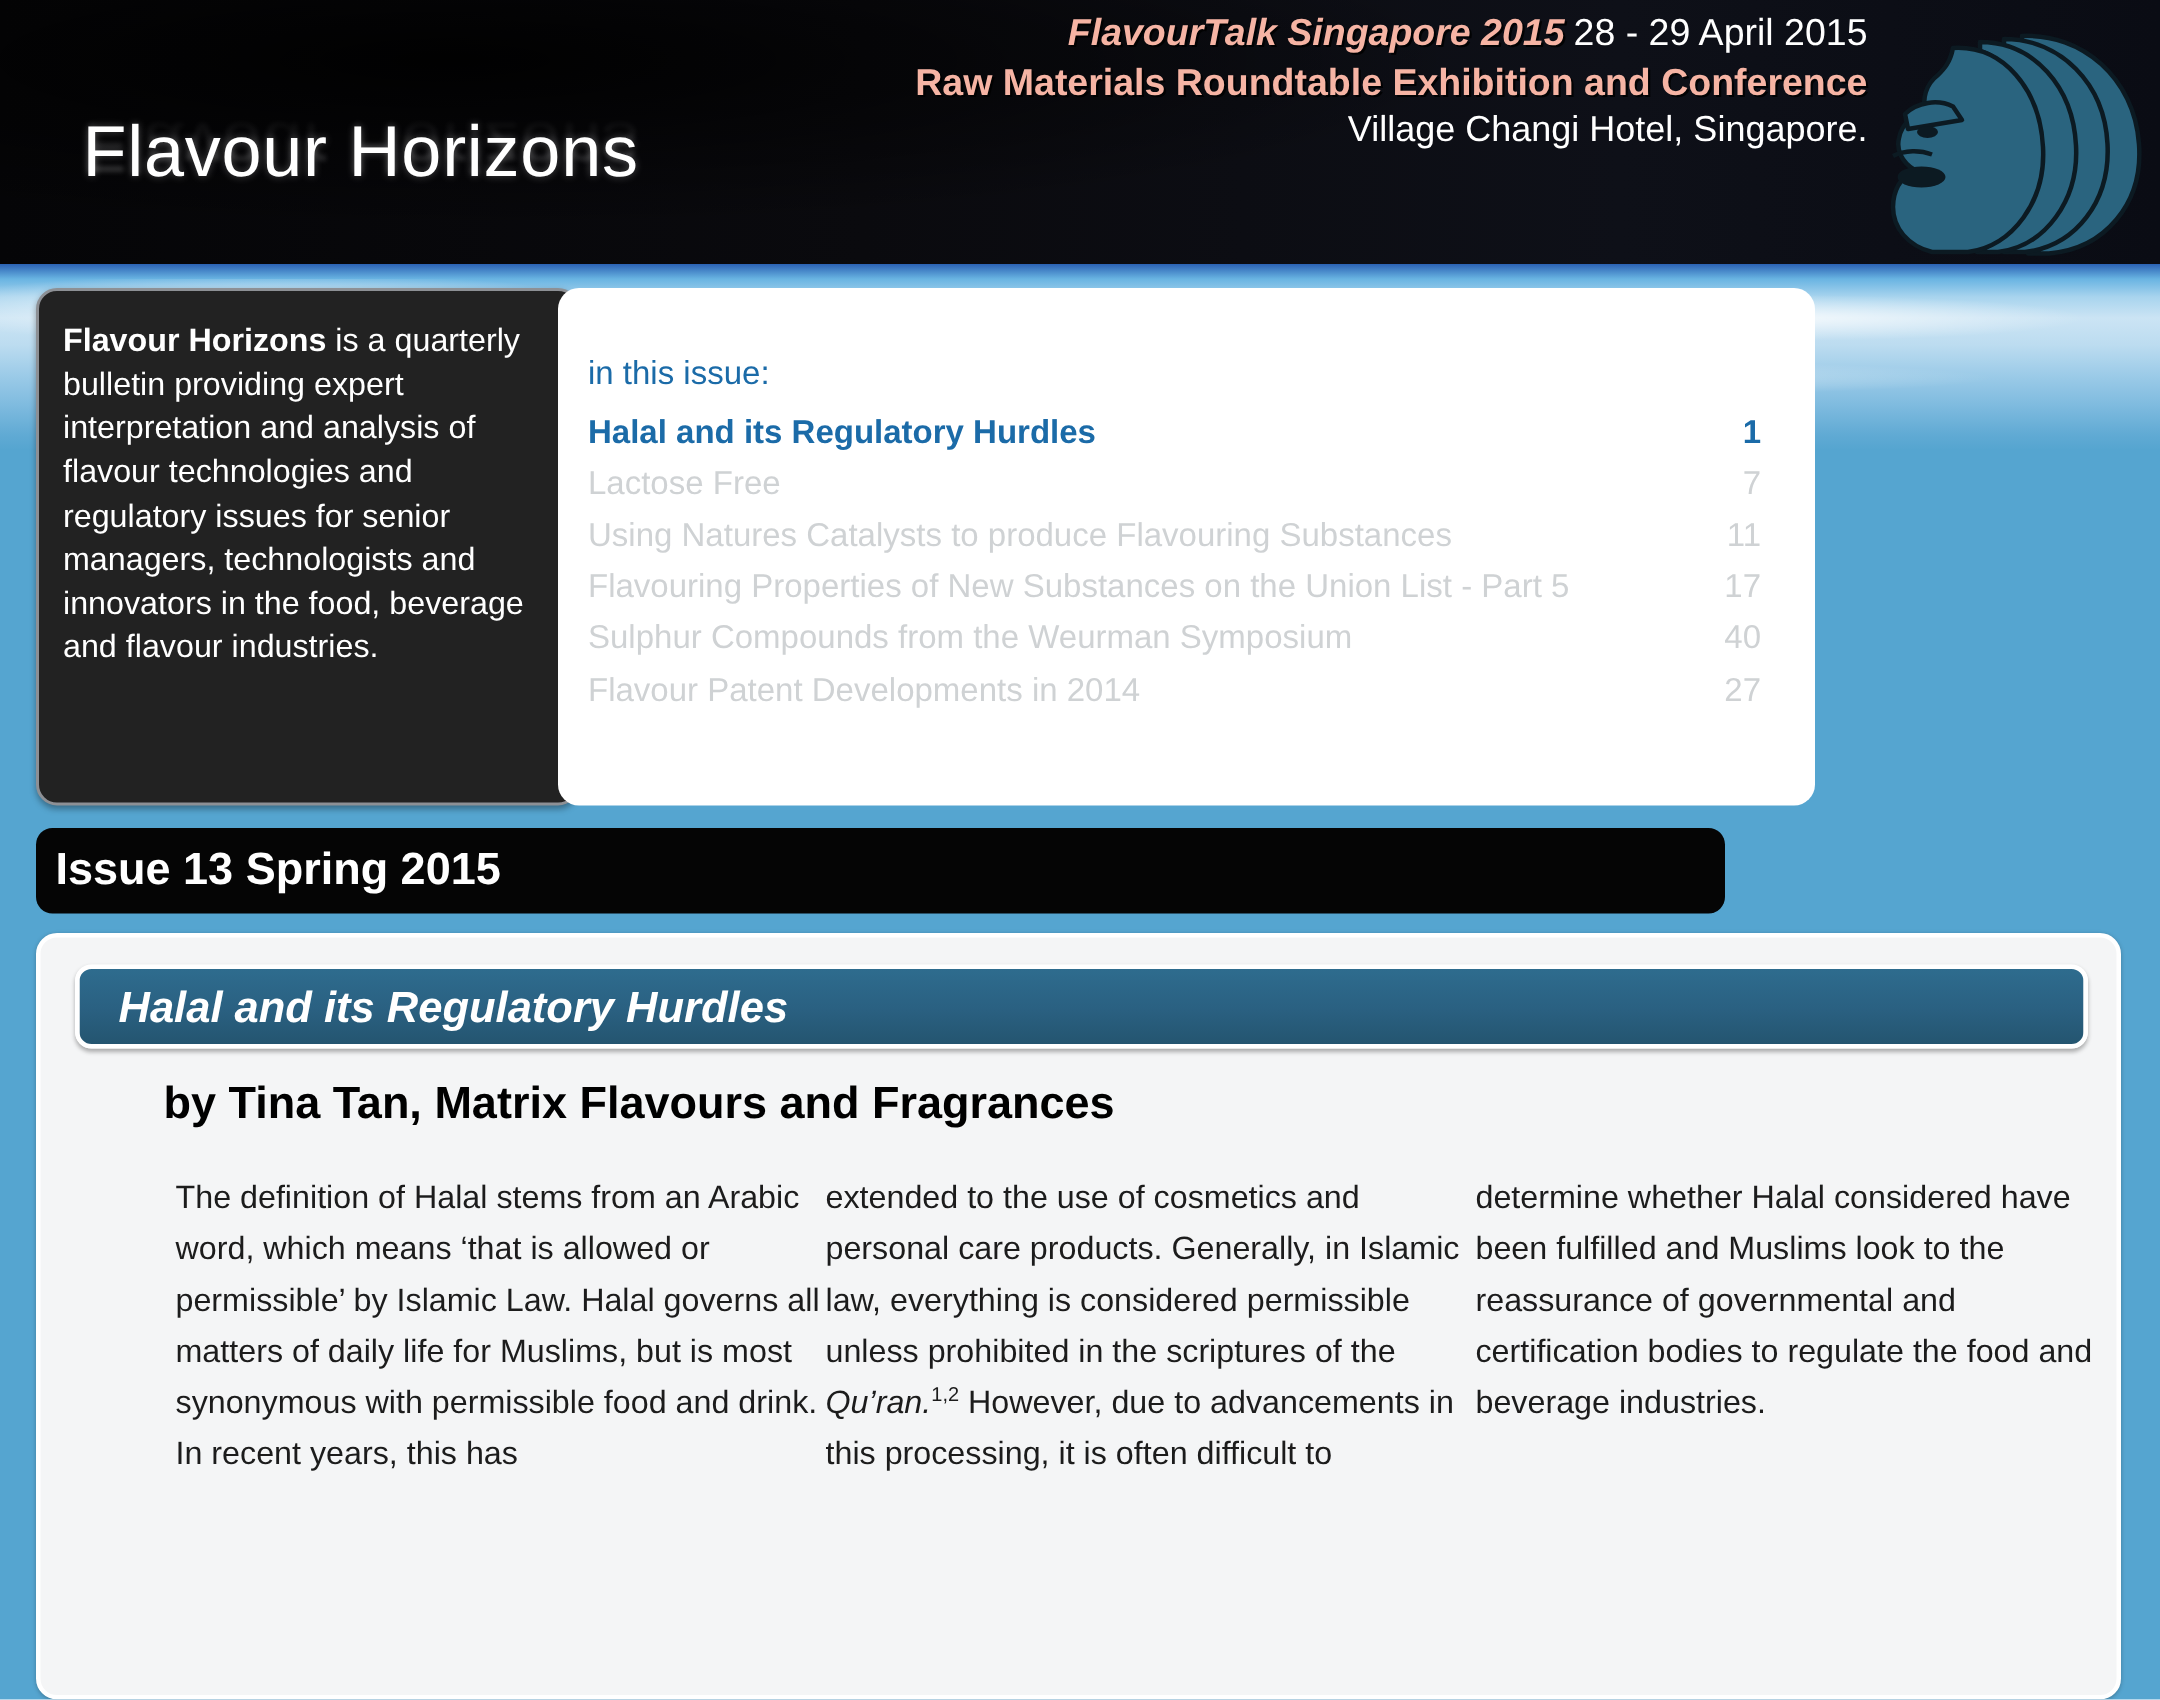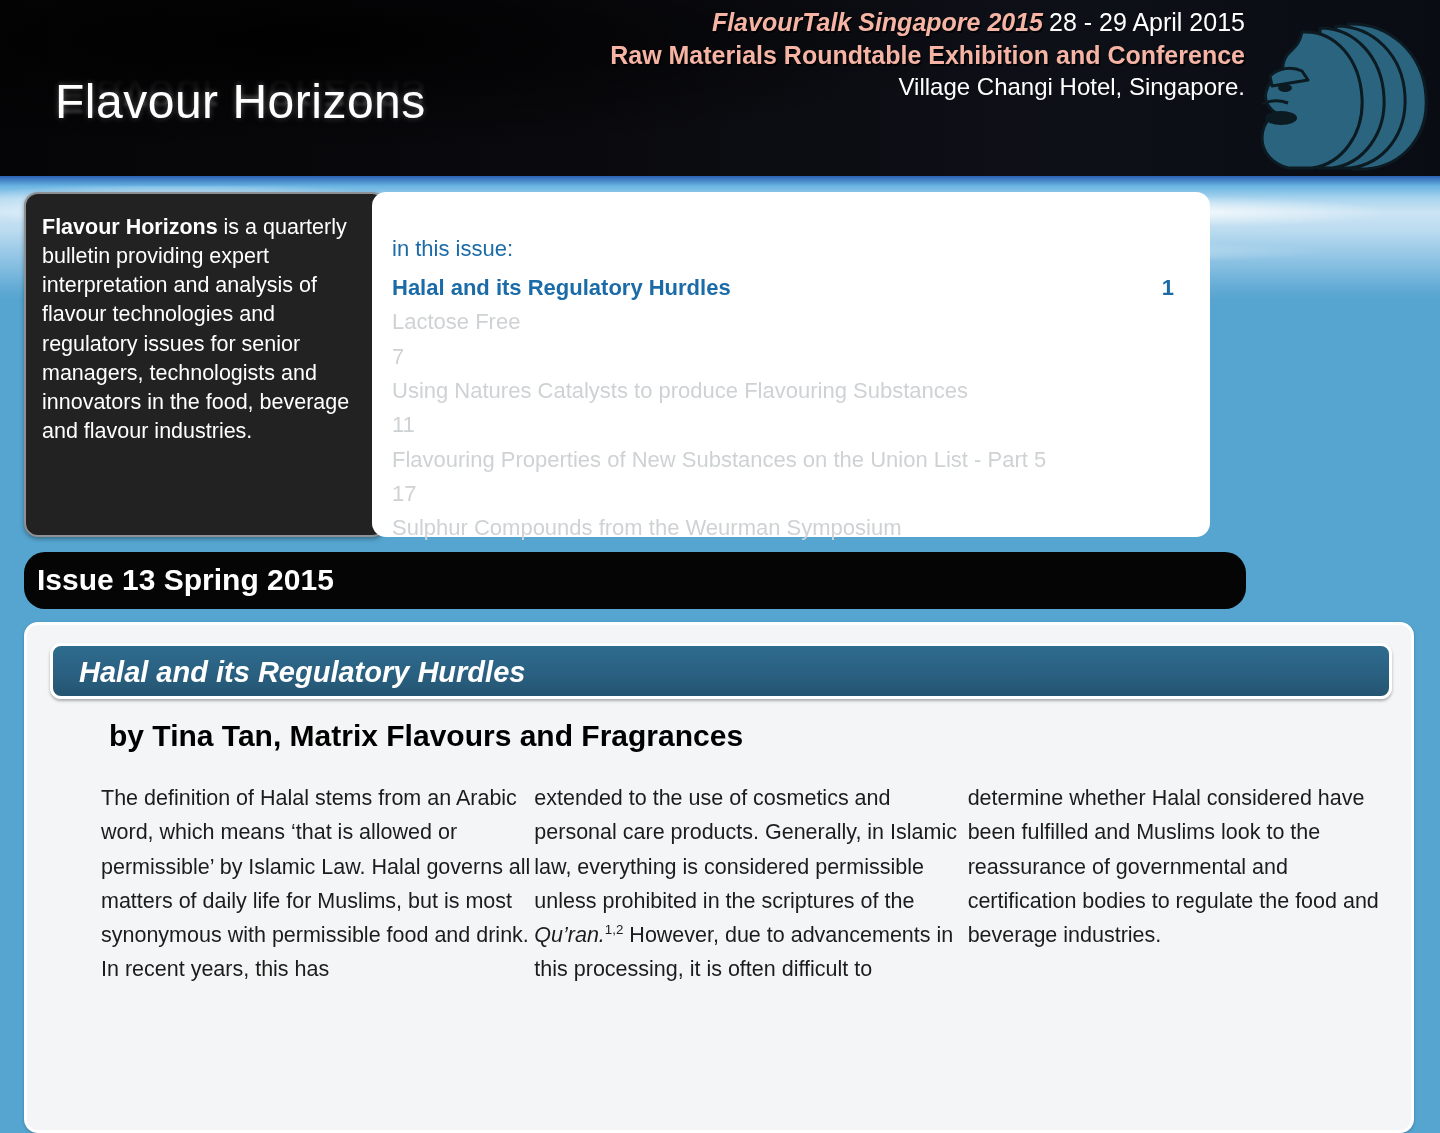--- a/index.html
+++ b/index.html
@@ -168,31 +168,31 @@
   .toc-row {
     display: flex;
     align-items: baseline;
     font-size: 22px;
     line-height: 1.56;
   }
   .toc-row .t { flex: 0 1 auto; white-space: nowrap; }
   .toc-row .fill { flex: 1 1 auto; }
   .toc-row .p { flex: 0 0 auto; text-align: right; }
   .toc-row.active { color: #1b6ba8; font-weight: bold; }
-  .toc-row.dim { color: #cfd2d4; flex-direction: column; }
+  .toc-row.dim { color: #cfd2d4; }
 
   
   .issue-bar {
     position: absolute;
     left: 24px; top: 552px;
-    width: 1222px;
+    width: 1126px;
     height: 57px;
     box-sizing: border-box;
     background: #050505;
-    border-radius: 21px;
+    border-radius: 11px;
     color: #ffffff;
     font-size: 30px;
     font-weight: bold;
     padding: 11px 0 0 13px;
     z-index: 7;
   }
 
   
   .article {
     position: absolute;
@@ -225,21 +225,21 @@
   }
   .byline {
     position: absolute;
     left: 82px; top: 94px;
     color: #000000;
     font-size: 30px;
     font-weight: bold;
   }
   .cols {
     position: absolute;
-    left: 74px; top: 156px;
+    left: 90px; top: 156px;
     width: 1300px;
     display: flex;
     gap: 0;
   }
   .col {
     width: 438px;
     font-size: 21.5px;
     line-height: 1.595;
     color: #1c1c1c;
   }

